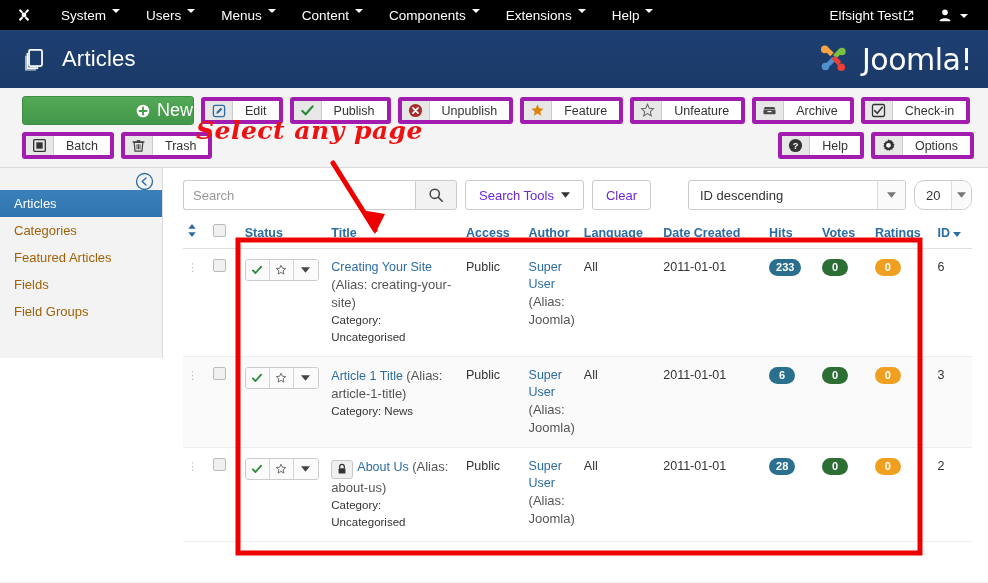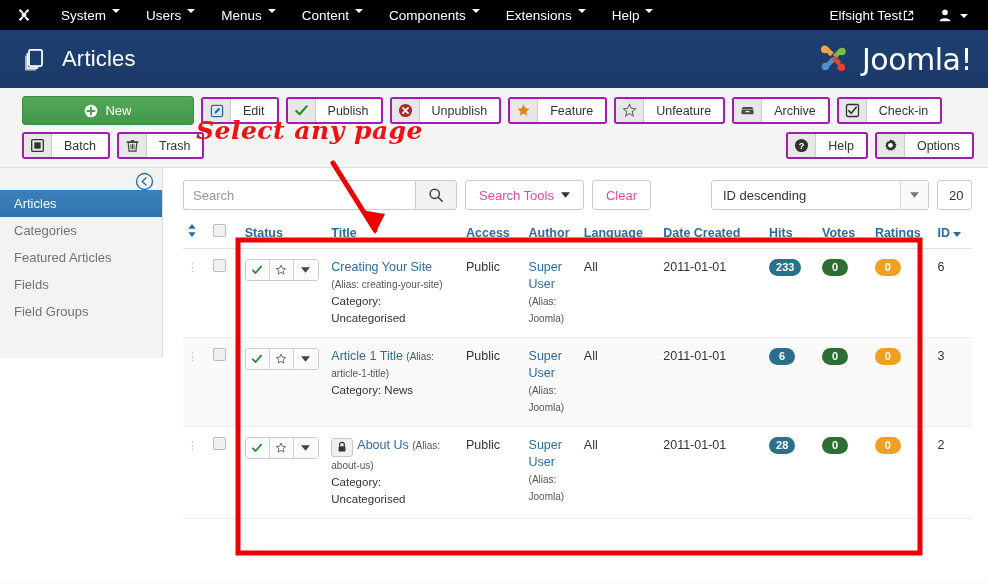--- a/index.html
+++ b/index.html
@@ -104,21 +104,21 @@
     align-items: center;
     gap: 7px;
     margin-bottom: 7px;
     position: relative;
   }
   .toolbar-row:last-child { margin-bottom: 0; }
 
   .btn {
     display: inline-flex;
     align-items: stretch;
-    border: 2px solid #a21caf;
+    border: 4px solid #a21caf;
     border-radius: 3px;
     background: #ffffff;
     font-size: 12.5px;
     color: #333333;
     cursor: pointer;
     overflow: hidden;
     height: 27px;
   }
   .btn .ico {
     width: 28px;
@@ -131,23 +131,23 @@
     padding: 0 12px;
     display: flex; align-items: center;
     white-space: nowrap;
   }
   .btn-new {
     background: #4a9e4f;
     background: linear-gradient(to bottom, #52a957 0%, #449749 100%);
     border: 1px solid #3f8c44;
     color: #ffffff;
     width: 172px;
-    justify-content: center;
+    justify-content: flex-end;
     align-items: center;
-    font-size: 13px;
+    font-size: 18px;
     gap: 7px;
     height: 29px;
   }
   .spacer { margin-left: auto; }
 
   
   .annot-text {
     position: absolute;
     left: 196px; top: 116px;
     color: #ee1111;
@@ -187,21 +187,21 @@
     display: flex;
     justify-content: flex-end;
     align-items: center;
     padding-right: 8px;
     padding-top: 4px;
   }
   .sidebar-list { list-style: none; margin: 0; padding: 0; }
   .sidebar-item {
     padding: 6px 14px;
     font-size: 13px;
-    color: #737373;
+    color: #a16207;
     cursor: pointer;
   }
   .sidebar-item.active {
     background: #337ab7;
     background: linear-gradient(to bottom, #3b80bb 0%, #2f74ae 100%);
     color: #ffffff;
   }
 
   .main {
     flex: 1;
@@ -238,21 +238,21 @@
     display: flex; align-items: center; justify-content: center;
     cursor: pointer;
   }
   .pill-btn {
     height: 30px;
     border: 1px solid #cccccc;
     border-radius: 3px;
     background: #ffffff;
     padding: 0 13px;
     font-size: 13px;
-    color: #ec4899;
+    color: #6d28d9;
     display: flex; align-items: center; gap: 7px;
     cursor: pointer;
     white-space: nowrap;
     font-family: "Liberation Sans", sans-serif;
   }
   .select-box {
     height: 30px;
     border: 1px solid #cccccc;
     border-radius: 3px;
     background: #ffffff;
@@ -267,21 +267,21 @@
     white-space: nowrap;
   }
   .select-box .sarrow {
     width: 28px;
     border-left: 1px solid #dddddd;
     background: #fafafa;
     display: flex; align-items: center; justify-content: center;
   }
   .sort-select { width: 218px; }
   .sort-select .sv { flex: 1; }
-  .limit-select { width: 35px; }
+  .limit-select { width: 58px; border-radius: 10px; }
 
   
   table.list {
     width: 100%;
     border-collapse: collapse;
     font-size: 12.5px;
     table-layout: fixed;
   }
   table.list thead th {
     color: #2b6ca3;
@@ -349,21 +349,21 @@
     background: #fbfbfb;
     cursor: pointer;
   }
   .status-group > div:last-child { border-right: none; }
 
   .title-link {
     color: #2b6ca3;
     text-decoration: none;
     cursor: pointer;
   }
-  .alias-note { color: #555555; font-size: 10px; }
+  .alias-note { color: #555555; font-size: 13px; }
   .cat-note { color: #333333; font-size: 11.5px; display: block; }
   .lock-badge {
     display: inline-flex;
     align-items: center; justify-content: center;
     width: 22px; height: 19px;
     border: 1px solid #c8c8c8;
     border-radius: 3px;
     background: #f0f0f0;
     vertical-align: -4px;
     margin-right: 4px;

